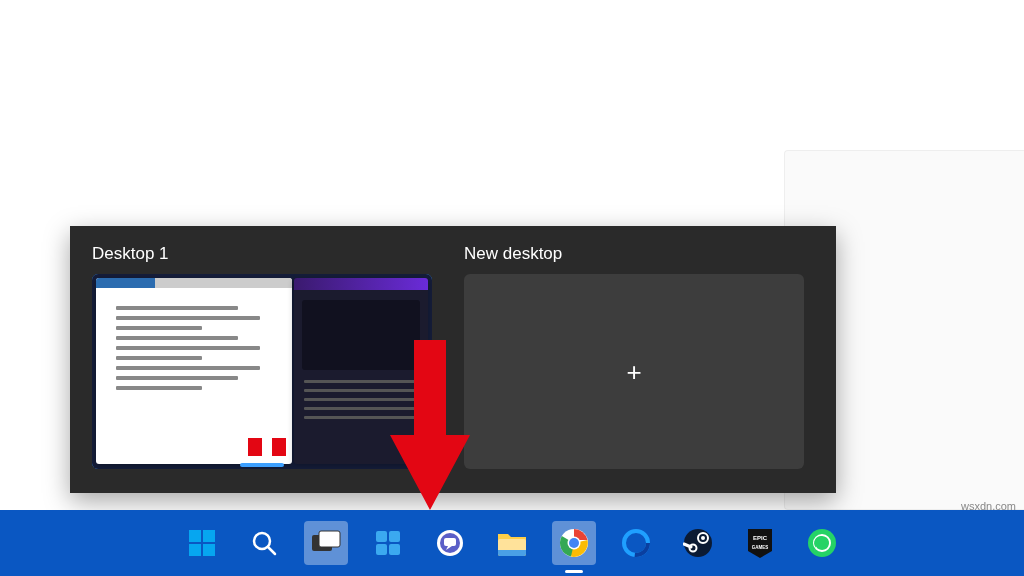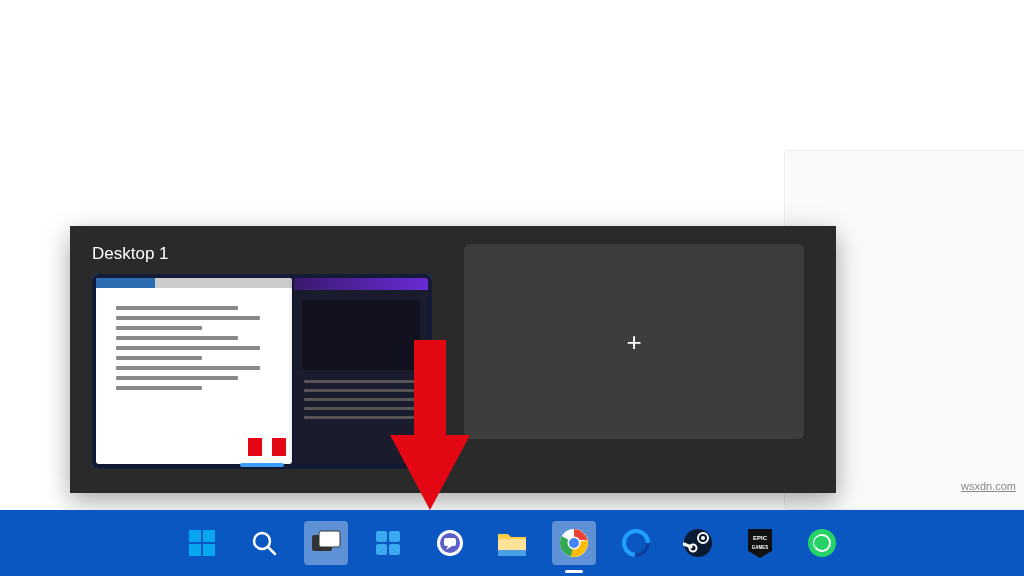--- a/index.html
+++ b/index.html
@@ -121,22 +121,22 @@
     position:relative;
   }
   .tb-item.highlight { background: rgba(255,255,255,0.35); }
   .tb-item.active-ind::after{
     content:""; position:absolute; bottom:-8px; left:50%; transform:translateX(-50%);
     width:18px; height:3px; background:#fff; border-radius:2px;
   }
   svg { display:block; }
 
   .watermark {
-    position:absolute; right:8px; bottom:84px;
-    font-size:11px; color:#888;text-decoration:underline;
+    position:absolute; right:8px; bottom:64px;
+    font-size:11px; color:#888;
   }
 </style>
 </head>
 <body>
 
 <div class="faint-panel"></div>
 
 <div class="task-view">
   <div class="desk-col">
     <div class="desk-label">Desktop 1</div>
@@ -165,20 +165,21 @@
             <div class="txt"></div>
             <div class="txt"></div>
           <div class="txt"></div>
             <div class="txt"></div>
         </div>
       </div>
       <div class="thumb-handle"></div>
     </div>
   </div>
   <div class="desk-col">
+    <div class="desk-label">New desktop</div>
     <div class="desk-thumb new">
       <span class="plus">+</span>
     </div>
   </div>
 </div>
 
 <svg class="arrow" viewBox="0 0 80 170">
   <path d="M24 0 H56 V95 H80 L40 170 L0 95 H24 Z" fill="#e30613"></path>
 </svg>
 

